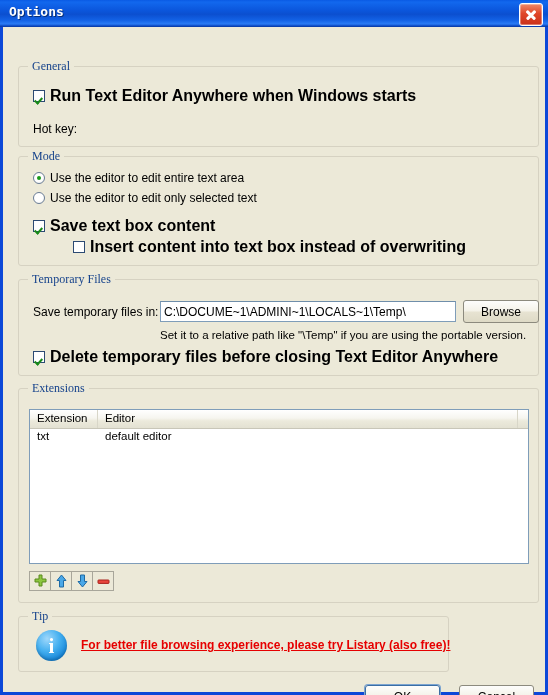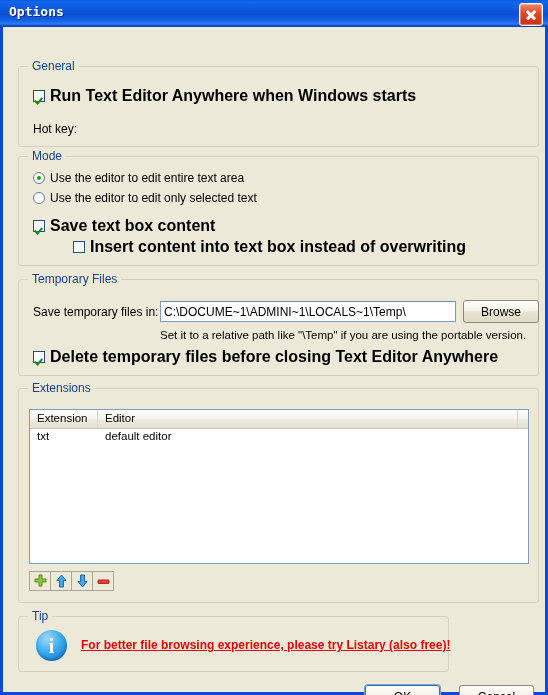--- a/index.html
+++ b/index.html
@@ -100,20 +100,21 @@
   .group-title {
     position: absolute;
     top: -8px;
     left: 9px;
     padding: 0 4px;
     background: #ece9d8;
     color: #15428b;
     font-size: 12px;
     line-height: 14px;
     white-space: nowrap;
+    font-family: Liberation Serif, serif;
   }
 
   #grp-general    { left: 13px; top: 39px;  width: 521px; height: 81px; }
   #grp-mode       { left: 13px; top: 129px; width: 521px; height: 110px; }
   #grp-temp       { left: 13px; top: 252px; width: 521px; height: 97px; }
   #grp-extensions { left: 13px; top: 361px; width: 521px; height: 215px; }
   #grp-tip        { left: 13px; top: 589px; width: 431px; height: 56px; }
 
   
   .lbl {

